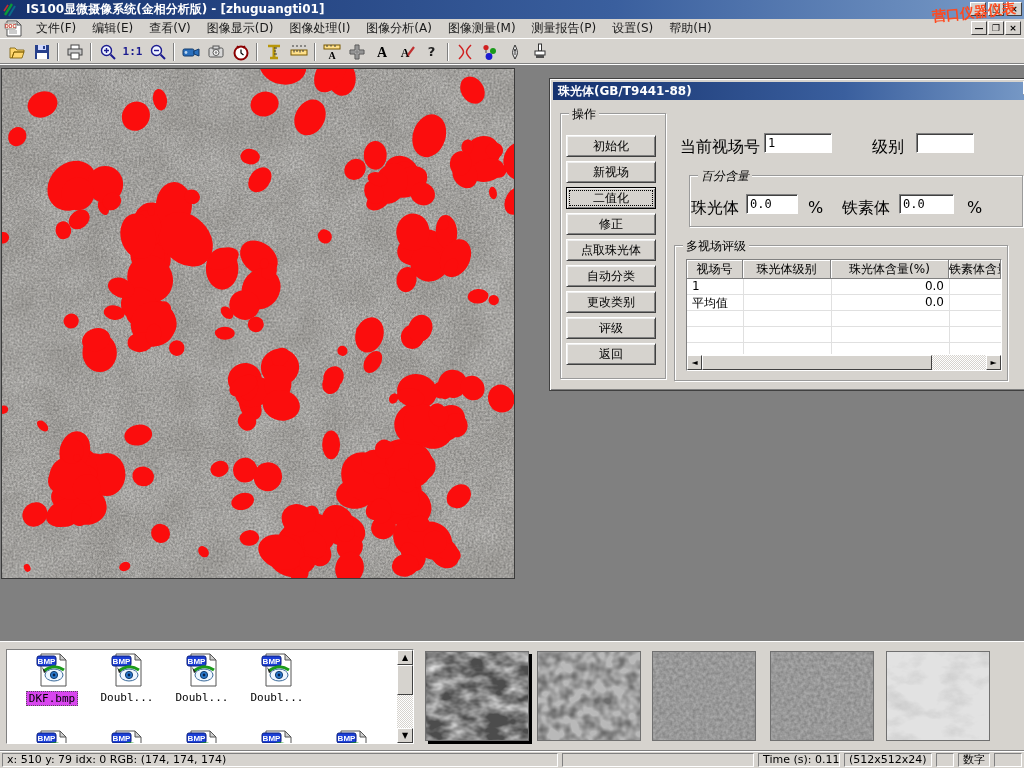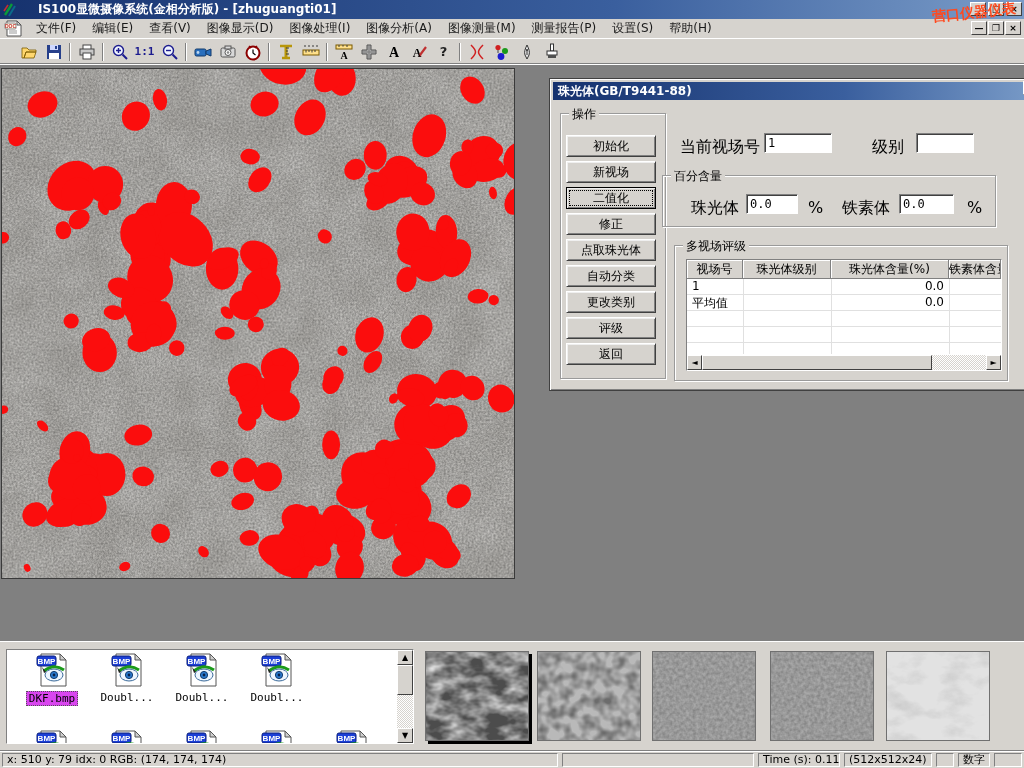--- a/index.html
+++ b/index.html
@@ -4,34 +4,34 @@
 <style>
   * { margin:0; padding:0; box-sizing:border-box; }
   html,body { width:1024px; height:768px; overflow:hidden; }
   body { font-family:"DejaVu Sans","Liberation Sans",sans-serif; font-size:12px; background:#d6d3ce; }
   .win { position:relative; width:1024px; height:768px; background:#d6d3ce; }
 
   
   .titlebar { position:absolute; left:0; top:0; width:1024px; height:19px;
     background:linear-gradient(90deg,#16326e 0%,#3a5f9e 60%,#7a9cc8 100%);
     color:#fff; display:flex; align-items:center; padding:0 2px; }
-  .titlebar .ttl { font-weight:bold; font-size:12px; margin-left:20px; white-space:nowrap; }
+  .titlebar .ttl { font-weight:bold; font-size:12px; margin-left:8px; white-space:nowrap; }
   .winbtns { position:absolute; right:2px; top:2px; display:flex; gap:2px; }
   .wbtn { width:16px; height:14px; background:#d6d3ce; border:1px solid; border-color:#fff #404040 #404040 #fff;
     font-size:9px; line-height:12px; text-align:center; color:#000; font-weight:bold; }
   .watermark { position:absolute; right:8px; top:4px; color:#ff4a1f; font-size:14px; font-weight:bold;
     transform:rotate(-6deg); z-index:50; pointer-events:none; white-space:nowrap; }
 
   .menubar { position:absolute; left:0; top:19px; width:1024px; height:20px; background:#d6d3ce;
     display:flex; align-items:center; border-bottom:1px solid #fff; }
   .menu-item { padding:2px 8px; white-space:nowrap; color:#1a1a1a; }
   .mdibtns { position:absolute; right:3px; top:2px; display:flex; gap:1px; }
 
   .toolbar { position:absolute; left:0; top:40px; width:1024px; height:24px; background:#d6d3ce;
-    display:flex; align-items:center; padding-left:16px; border-bottom:1px solid #808080; box-shadow:0 1px 0 #fff; }
+    display:flex; align-items:center; padding-left:4px; border-bottom:1px solid #808080; box-shadow:0 1px 0 #fff; }
   .tbtn { width:25px; height:21px; display:flex; align-items:center; justify-content:center; background:#d6d3ce; }
   .tsep { width:2px; height:18px; margin:0 3px; border-left:1px solid #808080; border-right:1px solid #fff; }
   .onebtn { color:#1c1c8f; font-weight:bold; font-size:11px; font-family:"DejaVu Sans Mono",monospace; }
 
   
   .workspace { position:absolute; left:0; top:65px; width:1024px; height:576px; background:#808080; }
   .micrograph { position:absolute; left:1px; top:3px; width:514px; height:511px; border:1px solid #3a3a3a; }
 
   
   .dialog { position:absolute; left:549px; top:78px; width:493px; height:313px; background:#d6d3ce;
@@ -548,21 +548,21 @@
     <div class="dbtn" style="top:212px">更改类别</div>
     <div class="dbtn" style="top:238px">评级</div>
     <div class="dbtn" style="top:264px">返回</div>
 
     <span class="dlbl" style="left:130px; top:58px;">当前视场号</span>
     <input class="dinput" style="left: 214px; top: 54px; width: 68px;" value="1">
 
     <span class="dlbl" style="left:322px; top:58px;">级别</span>
     <input class="dinput" style="left: 366px; top: 54px; width: 58px;" value="">
 
-    <div class="grp" style="left:112px; top:96px; width:334px; height:52px;">
+    <div class="grp" style="left:139px; top:96px; width:334px; height:52px;font-style:italic;">
       <span class="grp-lbl">百分含量</span>
     </div>
     <span class="dlbl" style="left:141px; top:119px;">珠光体</span>
     <input class="dinput" style="left: 196px; top: 115px; width: 52px;" value="0.0">
     <span class="dlbl" style="left:258px; top:119px;">%</span>
     <span class="dlbl" style="left:292px; top:119px;">铁素体</span>
     <input class="dinput" style="left: 349px; top: 115px; width: 55px;" value="0.0">
     <span class="dlbl" style="left:417px; top:119px;">%</span>
 
     <div class="grp" style="left:124px; top:166px; width:334px; height:136px;">

